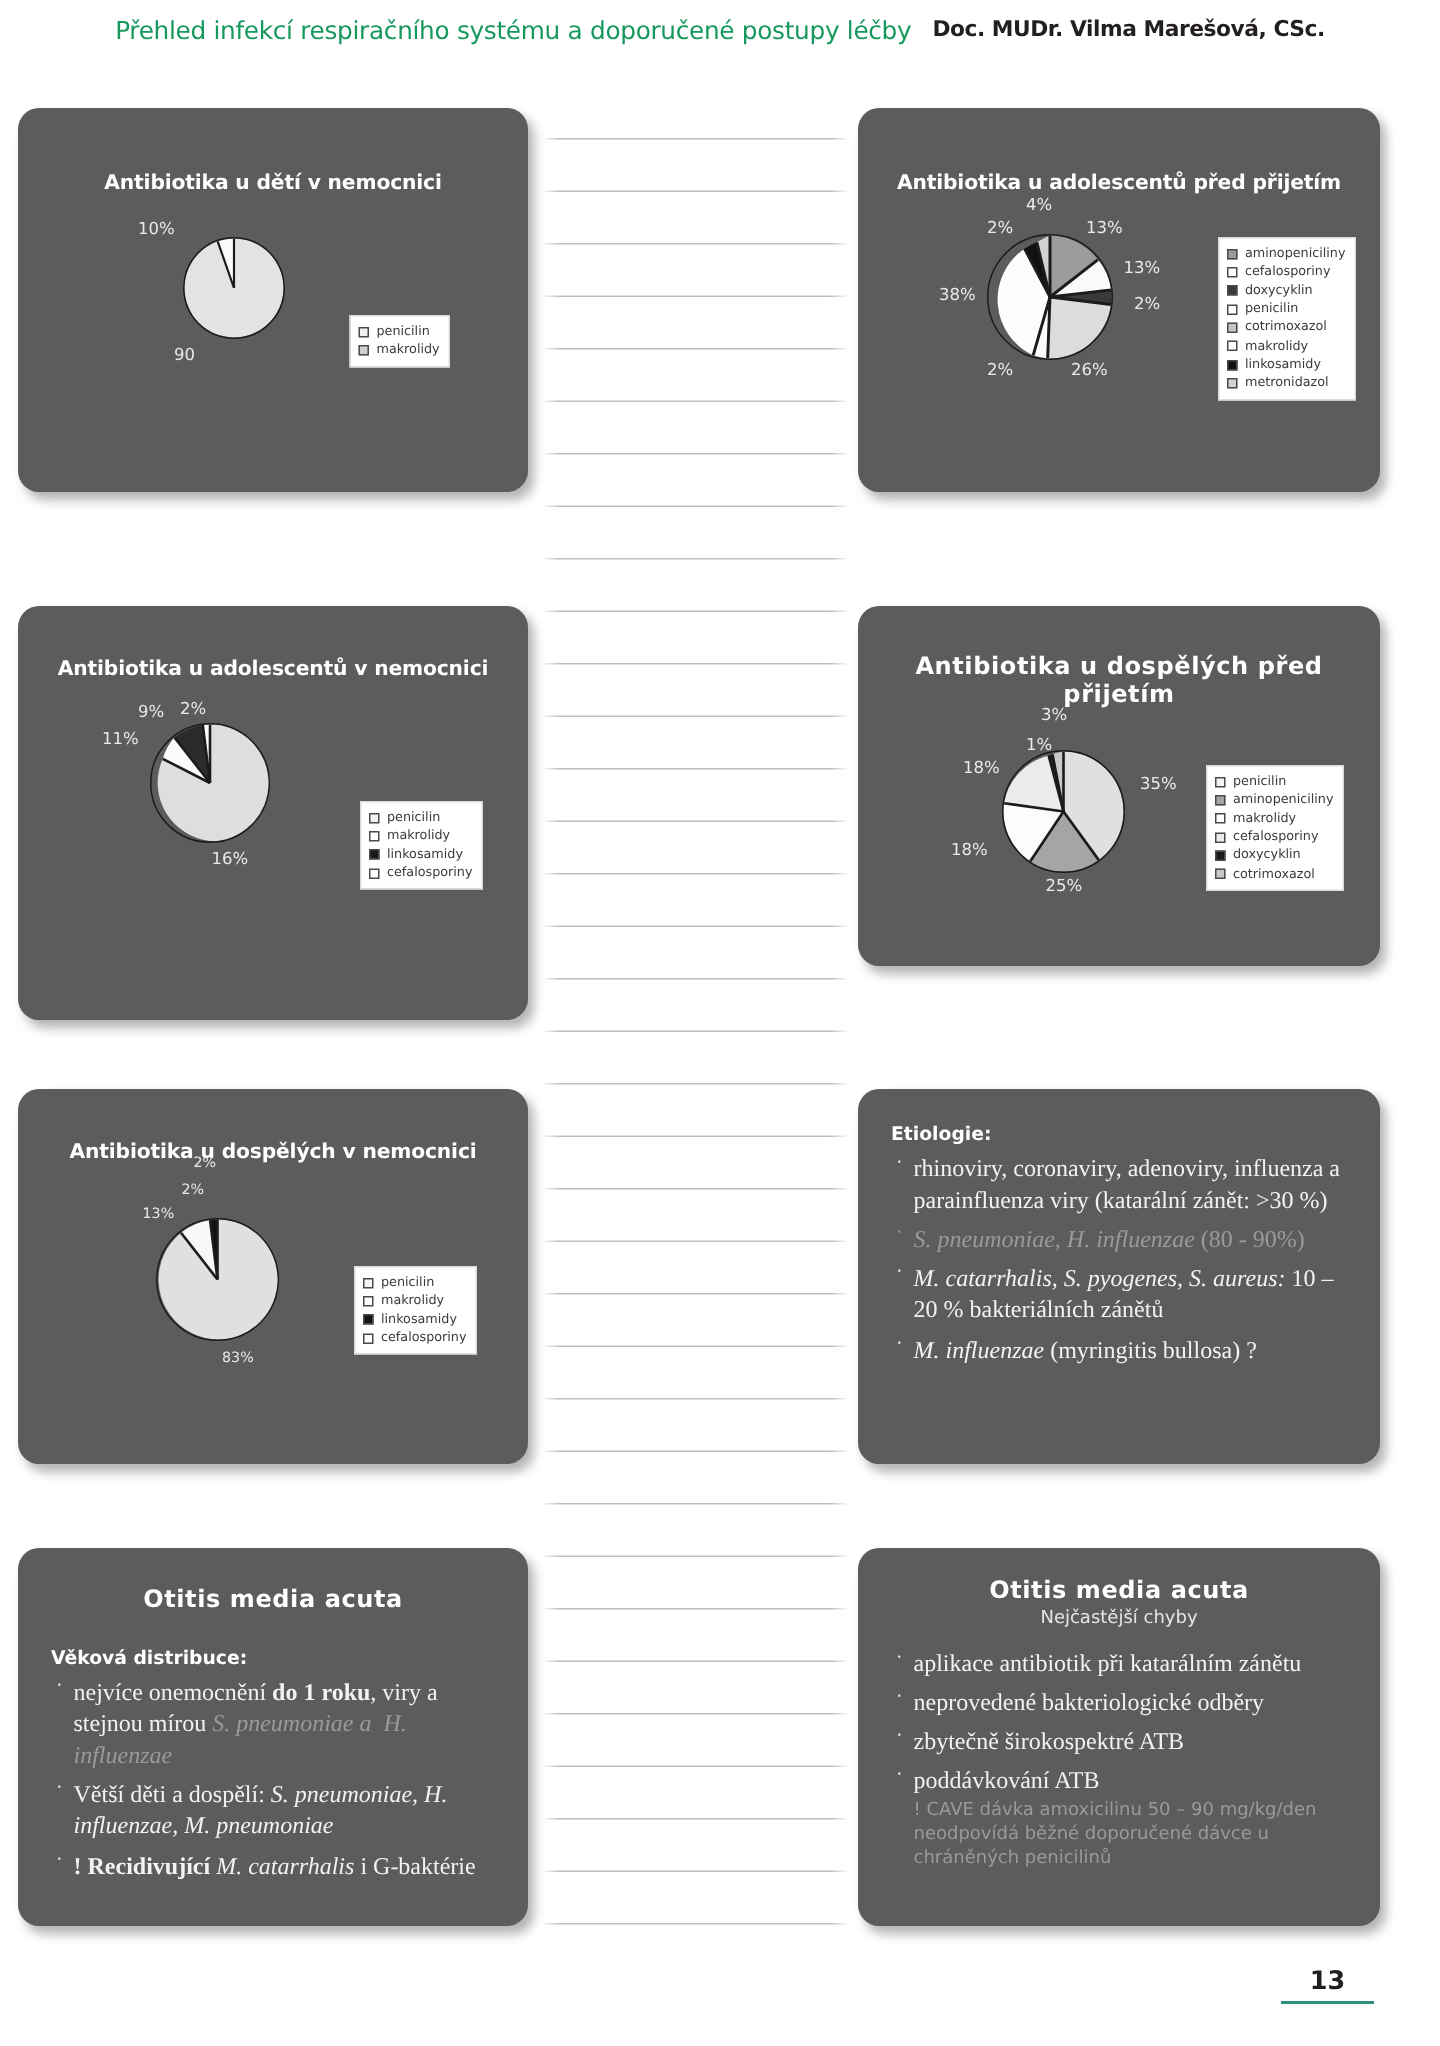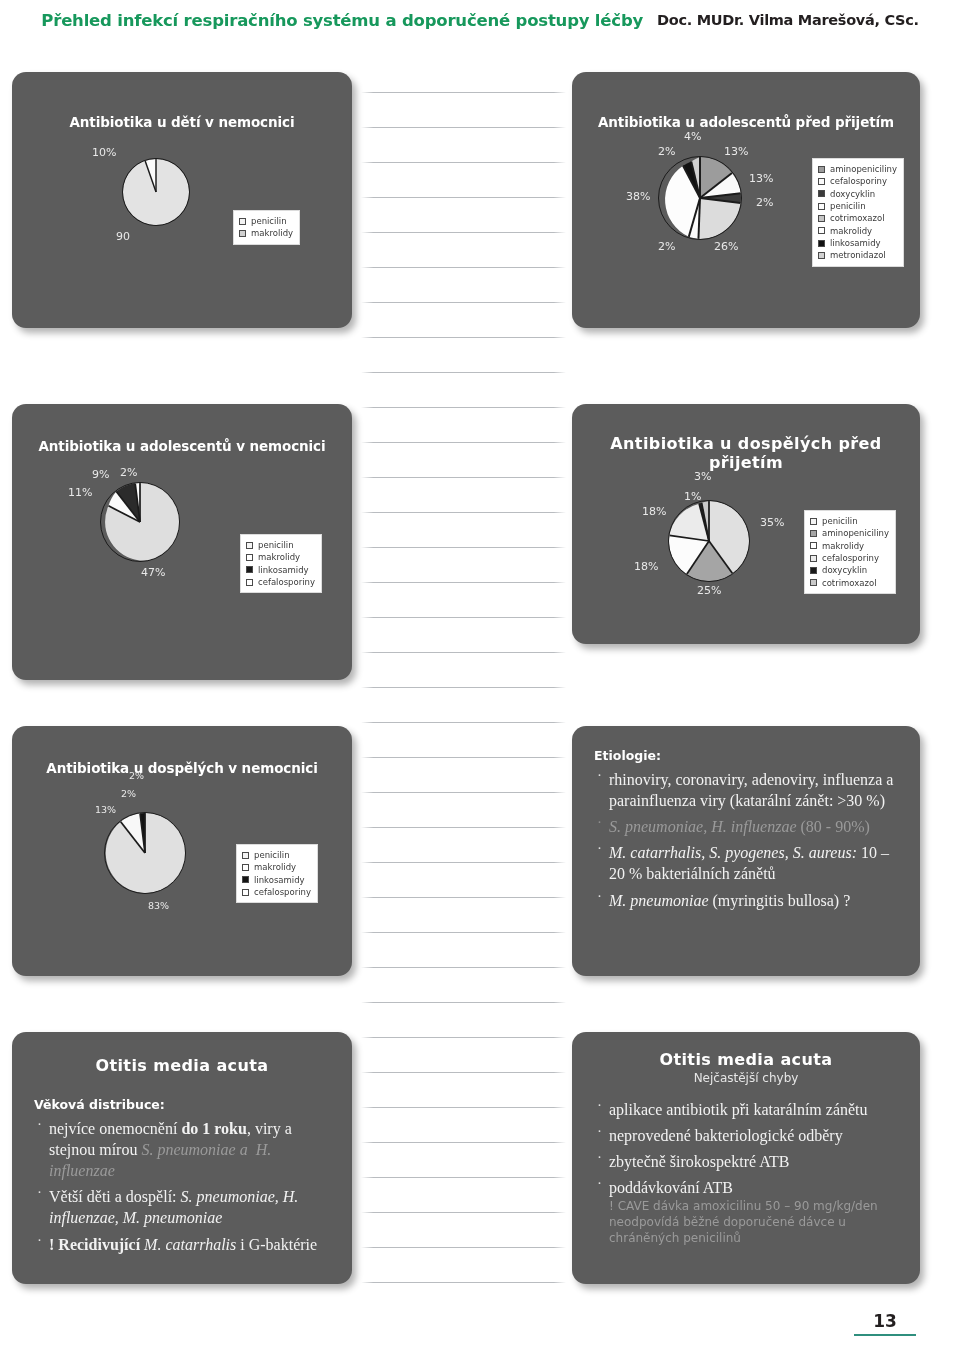--- a/index.html
+++ b/index.html
@@ -17,21 +17,21 @@
 
   
   #header {
     position: absolute;
     left: 0; top: 0; width: 960px; height: 40px;
     display: flex; align-items: center; justify-content: center;
     gap: 14px;
   }
   #header .h-title {
     color: #17985c;
-    font-weight: bold;
+    font-weight: normal;
     font-size: 16.5px;
     letter-spacing: -0.2px;
     font-family: "DejaVu Sans", sans-serif;
     white-space: nowrap;
   }
   #header .h-author {
     color: #231f20;
     font-weight: bold;
     font-size: 14.5px;
     letter-spacing: -0.3px;
@@ -343,21 +343,21 @@
               <line x1="50" y1="50" x2="9.6" y2="29.3"></line>
               <line x1="50" y1="50" x2="19.6" y2="11.0"></line>
               <line x1="50" y1="50" x2="43.8" y2="0.4"></line>
             </g>
           </svg>
         </div>
       </div>
       <div class="pct" style="left:108px; top:12px;">2%</div>
       <div class="pct" style="left:80px;  top:14px;">9%</div>
       <div class="pct" style="left:56px;  top:32px;">11%</div>
-      <div class="pct" style="left:129px; top:112px;">47%</div>
+      <div class="pct" style="left:129px; top:112px;">16%</div>
 
       <div class="legend" style="left:228px; top:80px;">
         <div class="li">
             <span class="sw" style="background:#f4f4f4;"></span>
             <span>penicilin</span>
           </div>
         <div class="li">
             <span class="sw" style="background:#ffffff;"></span>
             <span>makrolidy</span>
           </div>
@@ -484,21 +484,21 @@
     </div>
   </div>
 
   <div class="slide col-r" style="top:726px; height:250px;">
     <div class="txt-body" style="margin-top:22px;">
       <div class="lead">Etiologie:</div>
       <ul class="bullets">
         <li>rhinoviry, coronaviry, adenoviry, influenza a parainfluenza viry (katarální zánět: &gt;30&nbsp;%)</li>
         <li class="dim"><span class="it">S. pneumoniae, H. influenzae</span> (80 - 90%)</li>
         <li><span class="it">M. catarrhalis, S. pyogenes, S. aureus:</span> 10 – 20 % bakteriálních zánětů</li>
-        <li><span class="it">M. pneumoniae</span> (myringitis bullosa) ?</li>
+        <li><span class="it">M. influenzae</span> (myringitis bullosa) ?</li>
       </ul>
     </div>
   </div>
 
   <div class="slide col-l" style="top:1032px; height:252px;">
     <div class="slide-title big" style="margin-top:24px;">Otitis media acuta</div>
     <div class="txt-body" style="margin-top:22px;">
       <div class="lead">Věková distribuce:</div>
       <ul class="bullets">
         <li>nejvíce onemocnění <span class="bd">do 1 roku</span>, viry a stejnou mírou <span class="it dim">S. pneumoniae a&nbsp; H. influenzae</span></li>

